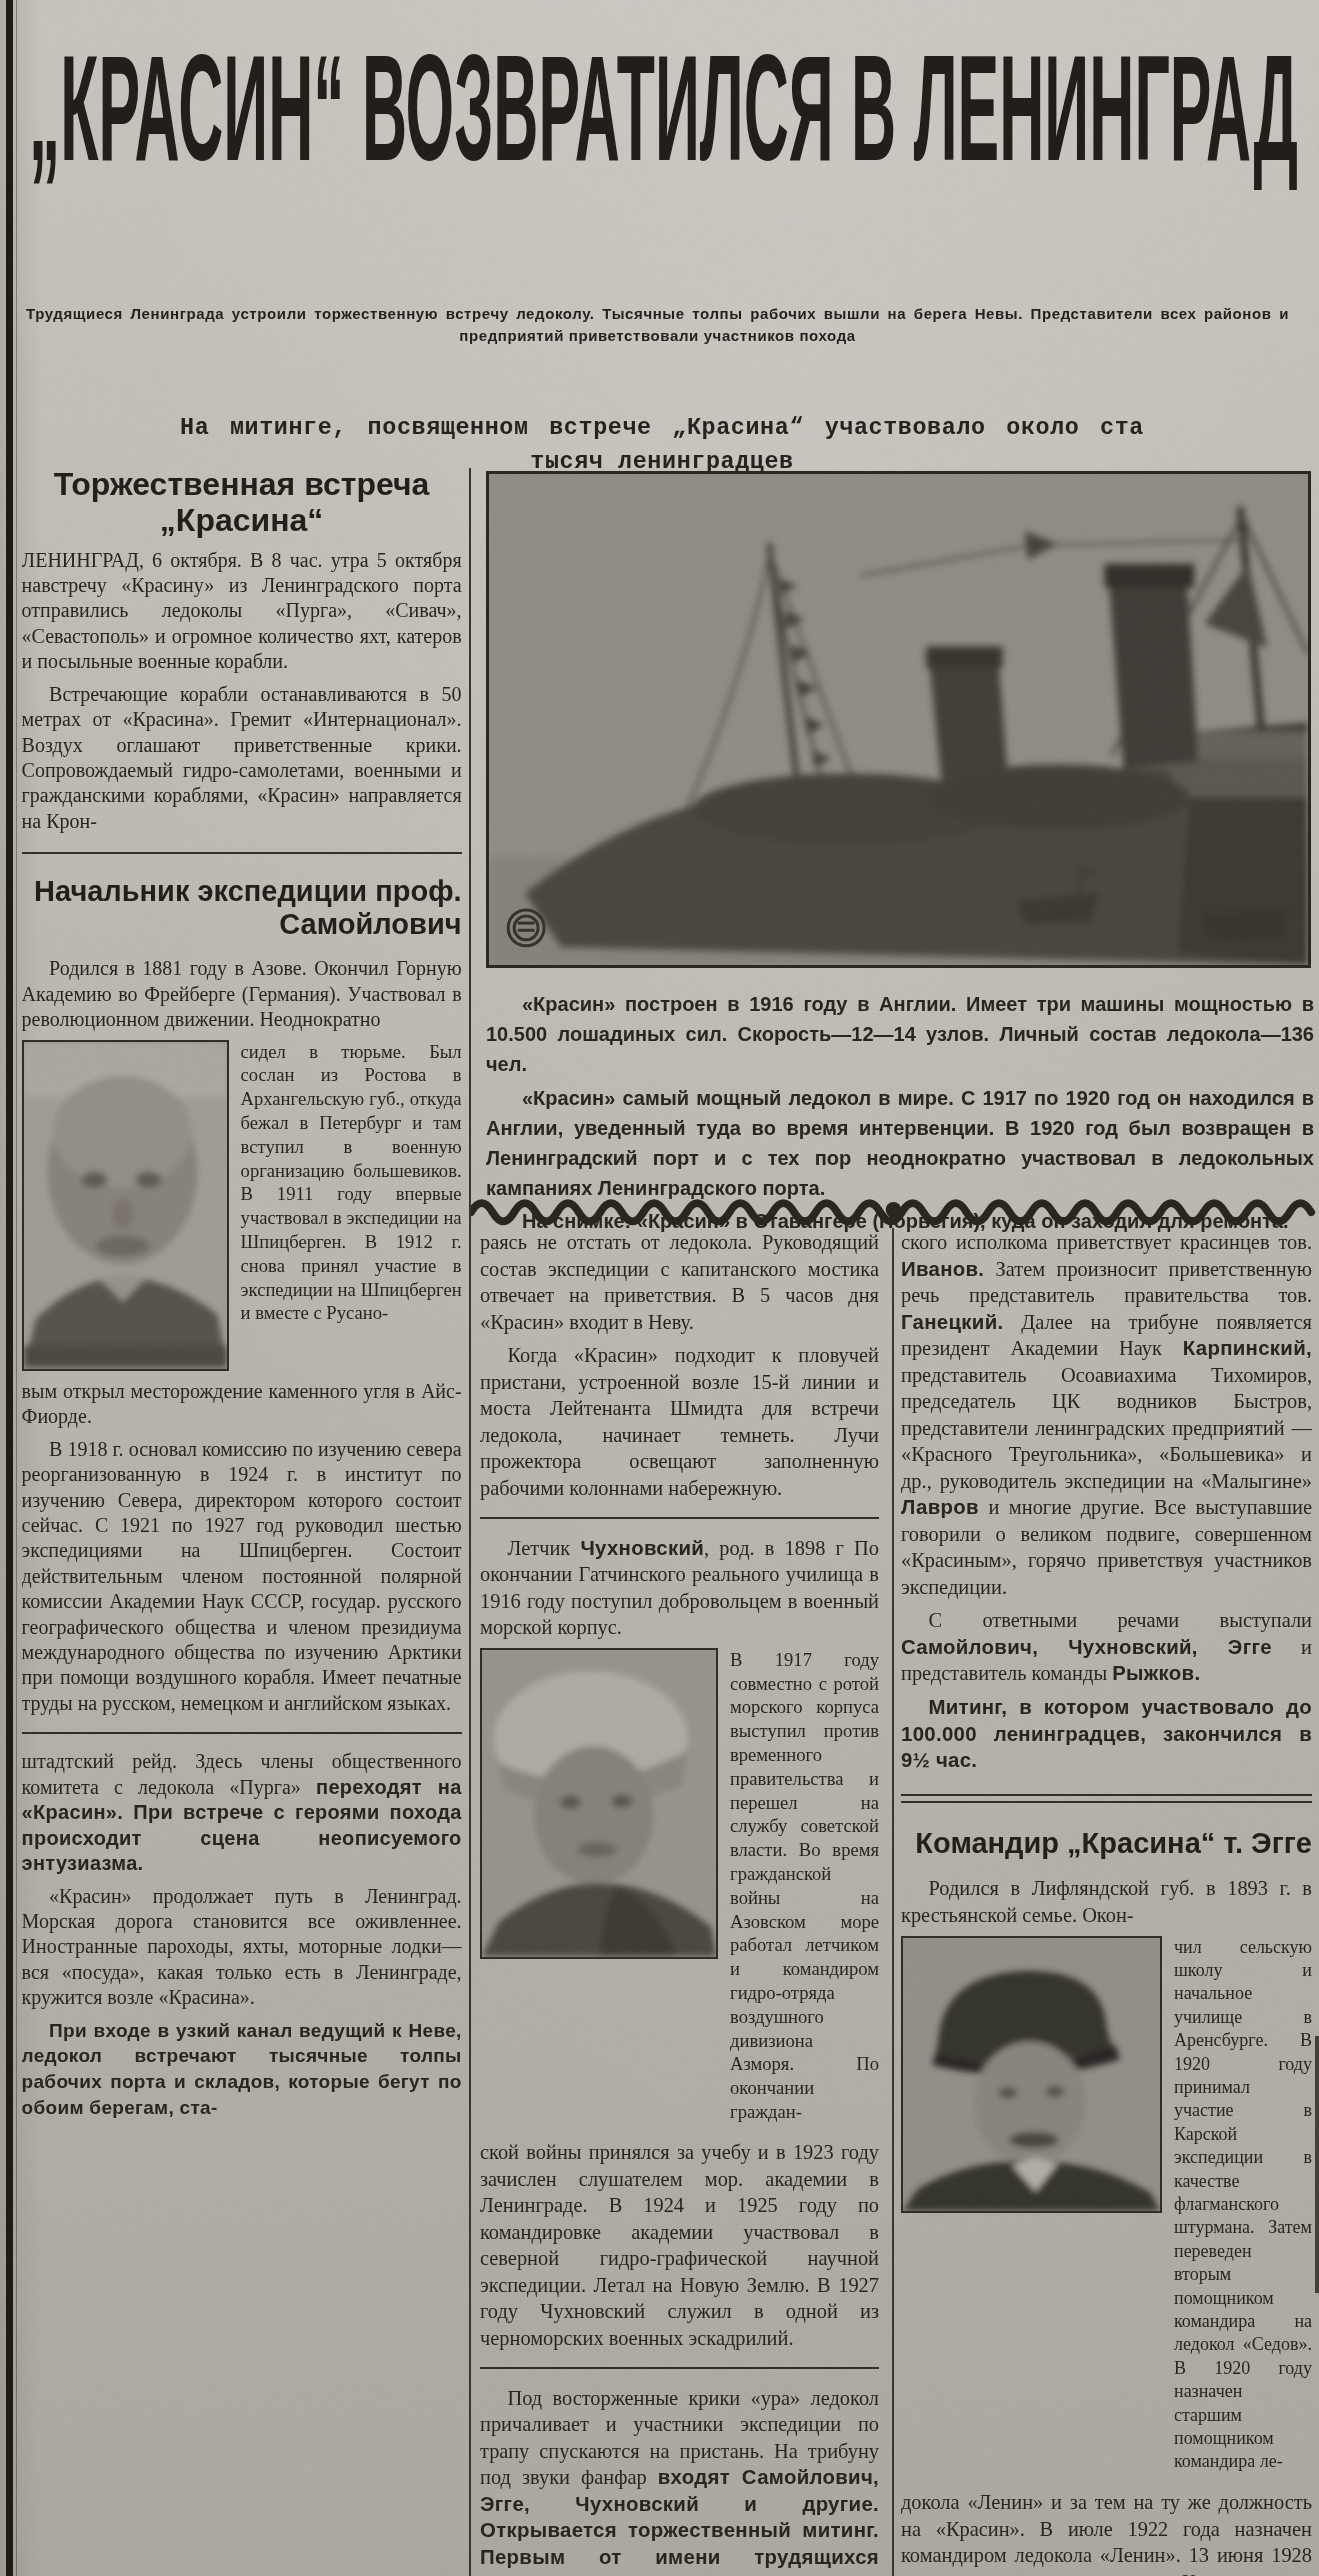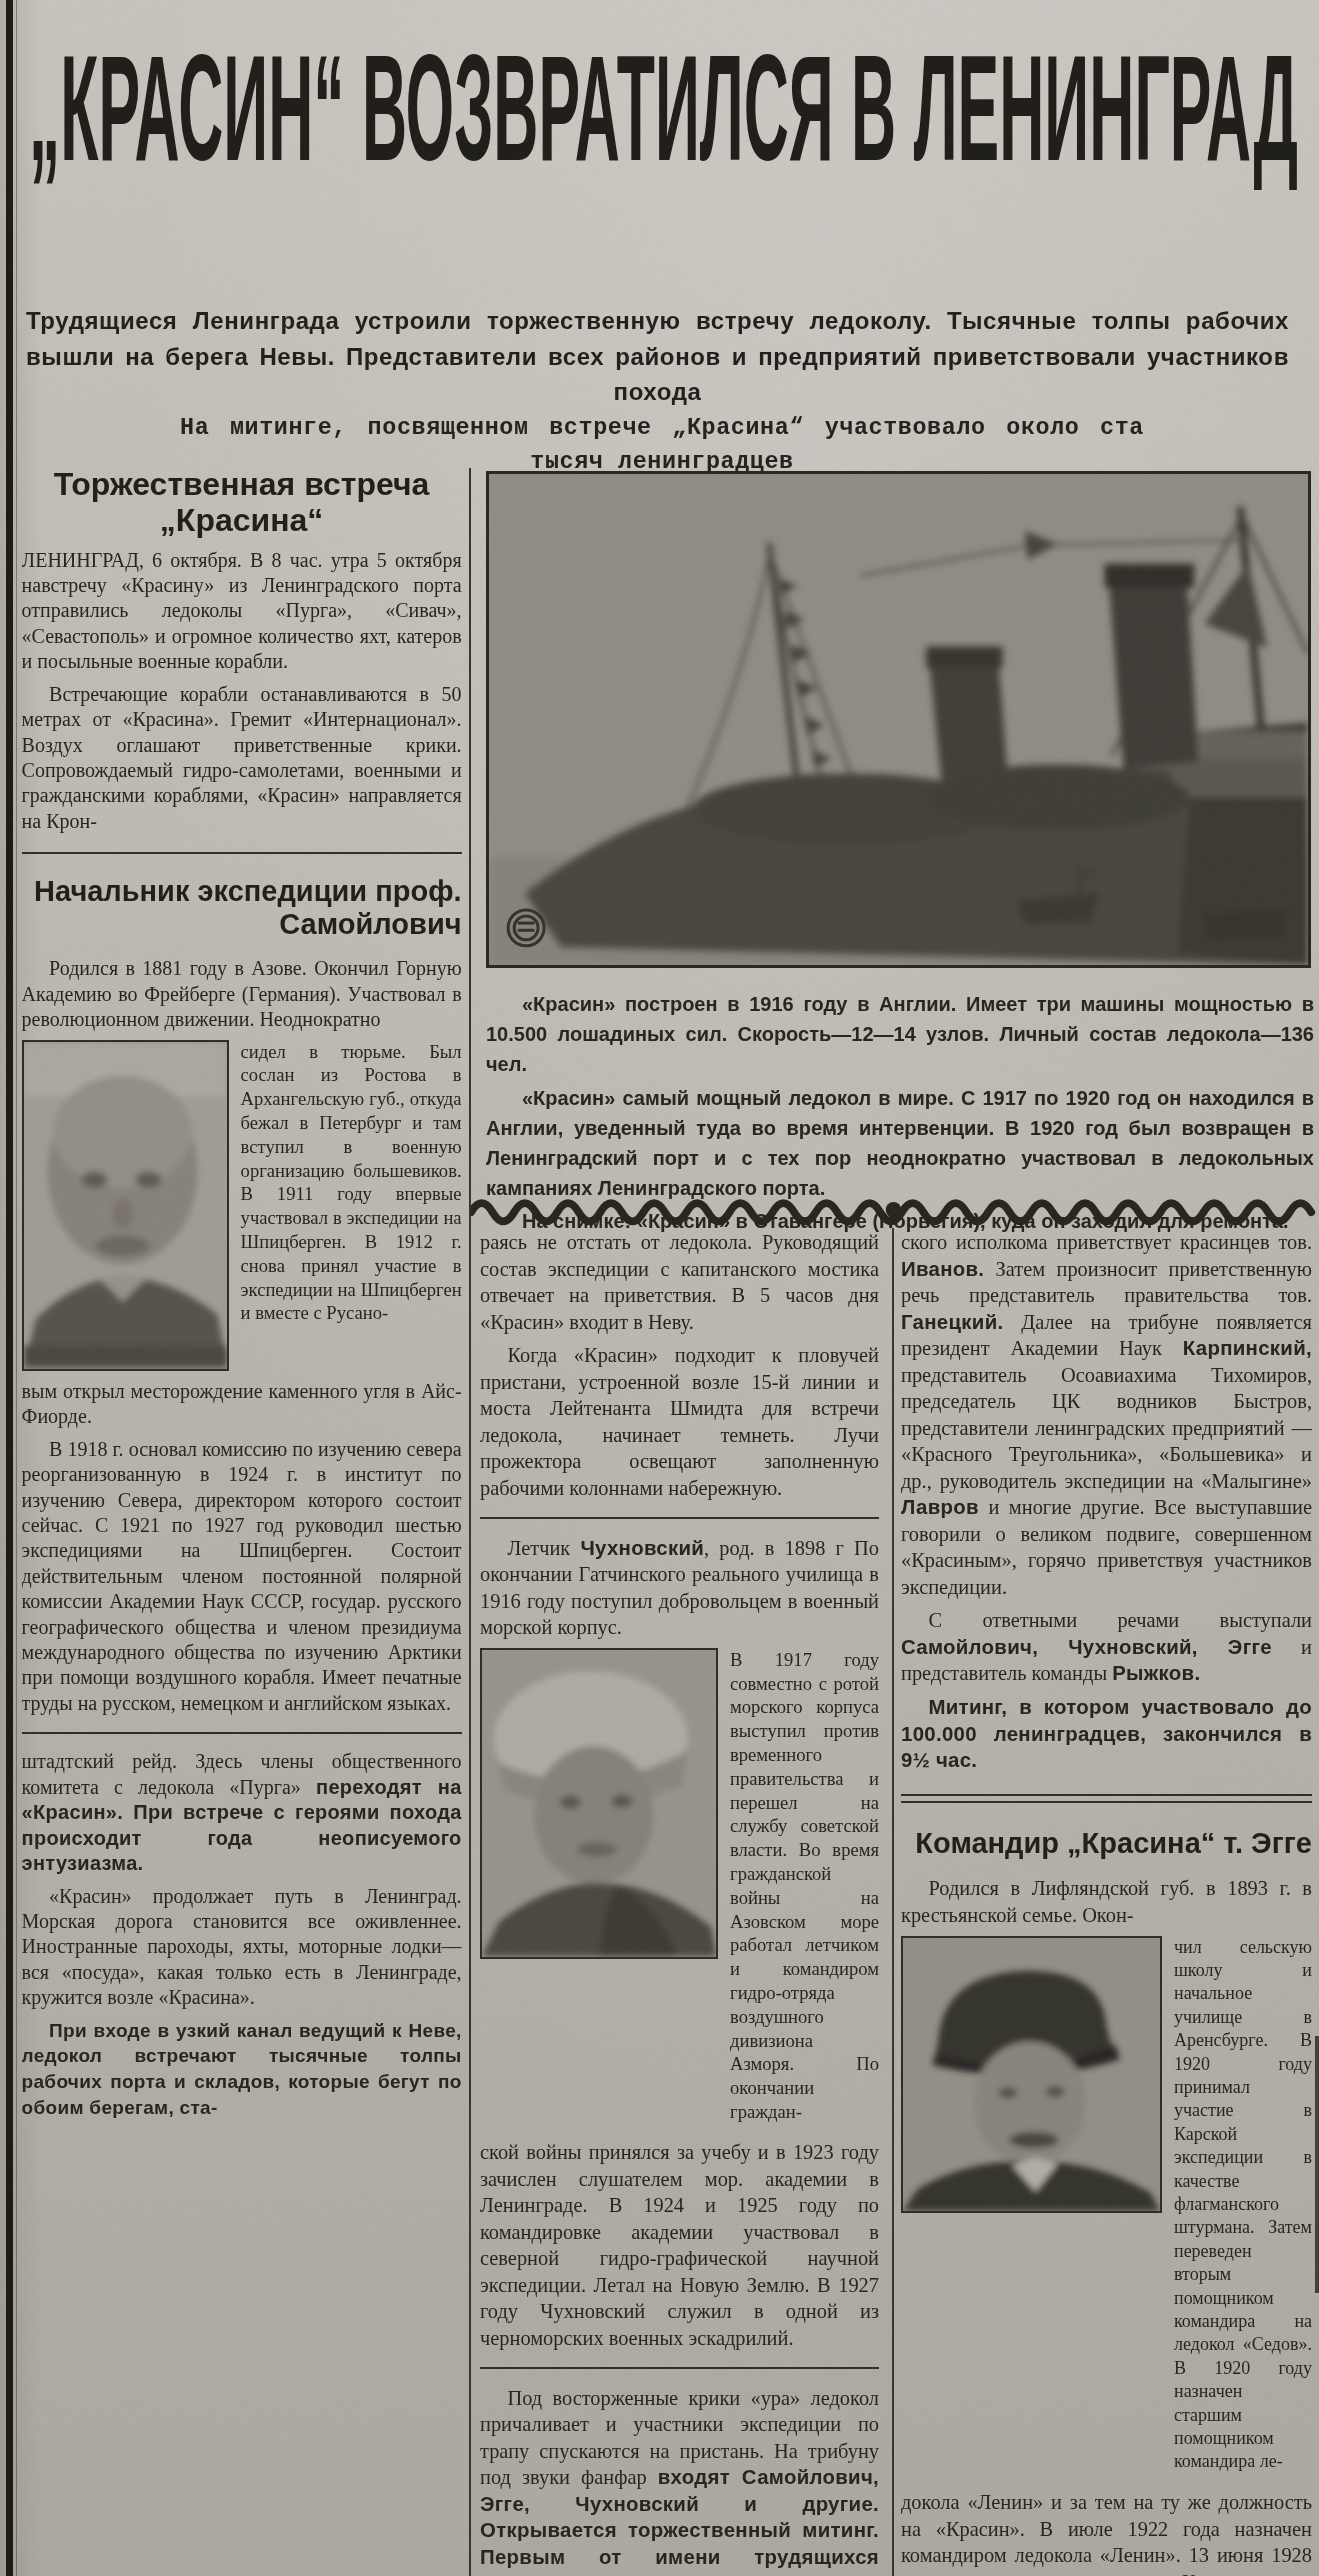--- a/index.html
+++ b/index.html
@@ -17,21 +17,21 @@
   .edge-left{position:absolute;left:6px;top:0;width:7.2px;height:2576px;background:#17150f;}
   .edge-left:after{content:"";position:absolute;left:9.6px;top:0;width:1.8px;height:100%;background:rgba(30,28,22,.4);}
 
   
   .headline-box{position:absolute;left:20.4px;top:15.6px;width:1287px;height:180px;}
   .subhead-box{position:absolute;left:24px;top:201px;width:1269px;height:114px;}
   svg text{fill:#1b1915;font-family:"Liberation Sans", sans-serif;font-weight:bold;}
   .lead1{
     position:absolute;left:26px;top:303px;width:1263px;
     font-family:"Liberation Sans", sans-serif;font-weight:bold;
-    font-size:24px;line-height:1.48;letter-spacing:0.6px;
+    font-size:15px;line-height:1.48;letter-spacing:0.6px;
     text-align:justify;text-align-last:center;color:#1d1b16;
   }
   .lead2{
     position:absolute;left:180px;top:412px;width:964px;
     font-family:Liberation Mono, monospace;font-weight:bold;
     font-size:23.4px;line-height:1.45;letter-spacing:0.6px;
     text-align:justify;text-align-last:center;color:#201d18;
   }
 
   
@@ -139,21 +139,21 @@
       <div class="beside">
         <p class="body">сидел в тюрьме. Был сослан из Ростова в Архангельскую губ., откуда бежал в Петербург и там вступил в военную организацию большевиков. В 1911 году впервые участвовал в экспедиции на Шпицберген. В 1912 г. снова принял участие в экспедиции на Шпицберген и вместе с Русано-</p>
       </div>
     </div>
 
     <p class="body noindent">вым открыл месторождение каменного угля в Айс-Фиорде.</p>
     <p class="body">В 1918 г. основал комиссию по изучению севера реорганизованную в 1924 г. в институт по изучению Севера, директором которого состоит сейчас. С 1921 по 1927 год руководил шестью экспедициями на Шпицберген. Состоит действительным членом постоянной полярной комиссии Академии Наук СССР, государ. русского географического общества и членом президиума международного общества по изучению Арктики при помощи воздушного корабля. Имеет печатные труды на русском, немецком и английском языках.</p>
 
     <hr class="rule">
 
-    <p class="body noindent"><span>штадтский рейд. Здесь члены общественного комитета с ледокола «Пурга» </span><span class="gothic">переходят на «Красин». При встрече с героями похода происходит года неописуемого энтузиазма.</span></p>
+    <p class="body noindent"><span>штадтский рейд. Здесь члены общественного комитета с ледокола «Пурга» </span><span class="gothic">переходят на «Красин». При встрече с героями похода происходит сцена неописуемого энтузиазма.</span></p>
     <p class="body">«Красин» продолжает путь в Ленинград. Морская дорога становится все оживленнее. Иностранные пароходы, яхты, моторные лодки—вся «посуда», какая только есть в Ленинграде, кружится возле «Красина».</p>
     <p class="body gothic" style="text-indent:27.5px;">При входе в узкий канал ведущий к Неве, ледокол встречают тысячные толпы рабочих порта и складов, которые бегут по обоим берегам, ста-</p>
   </div>
 
   <div class="photo-frame">
     <svg viewBox="0 0 1368 820" preserveAspectRatio="none">
       <defs>
         <filter id="softShip" x="-5%" y="-5%" width="110%" height="110%">
             <feGaussianBlur stdDeviation="6"></feGaussianBlur>
           </filter>

